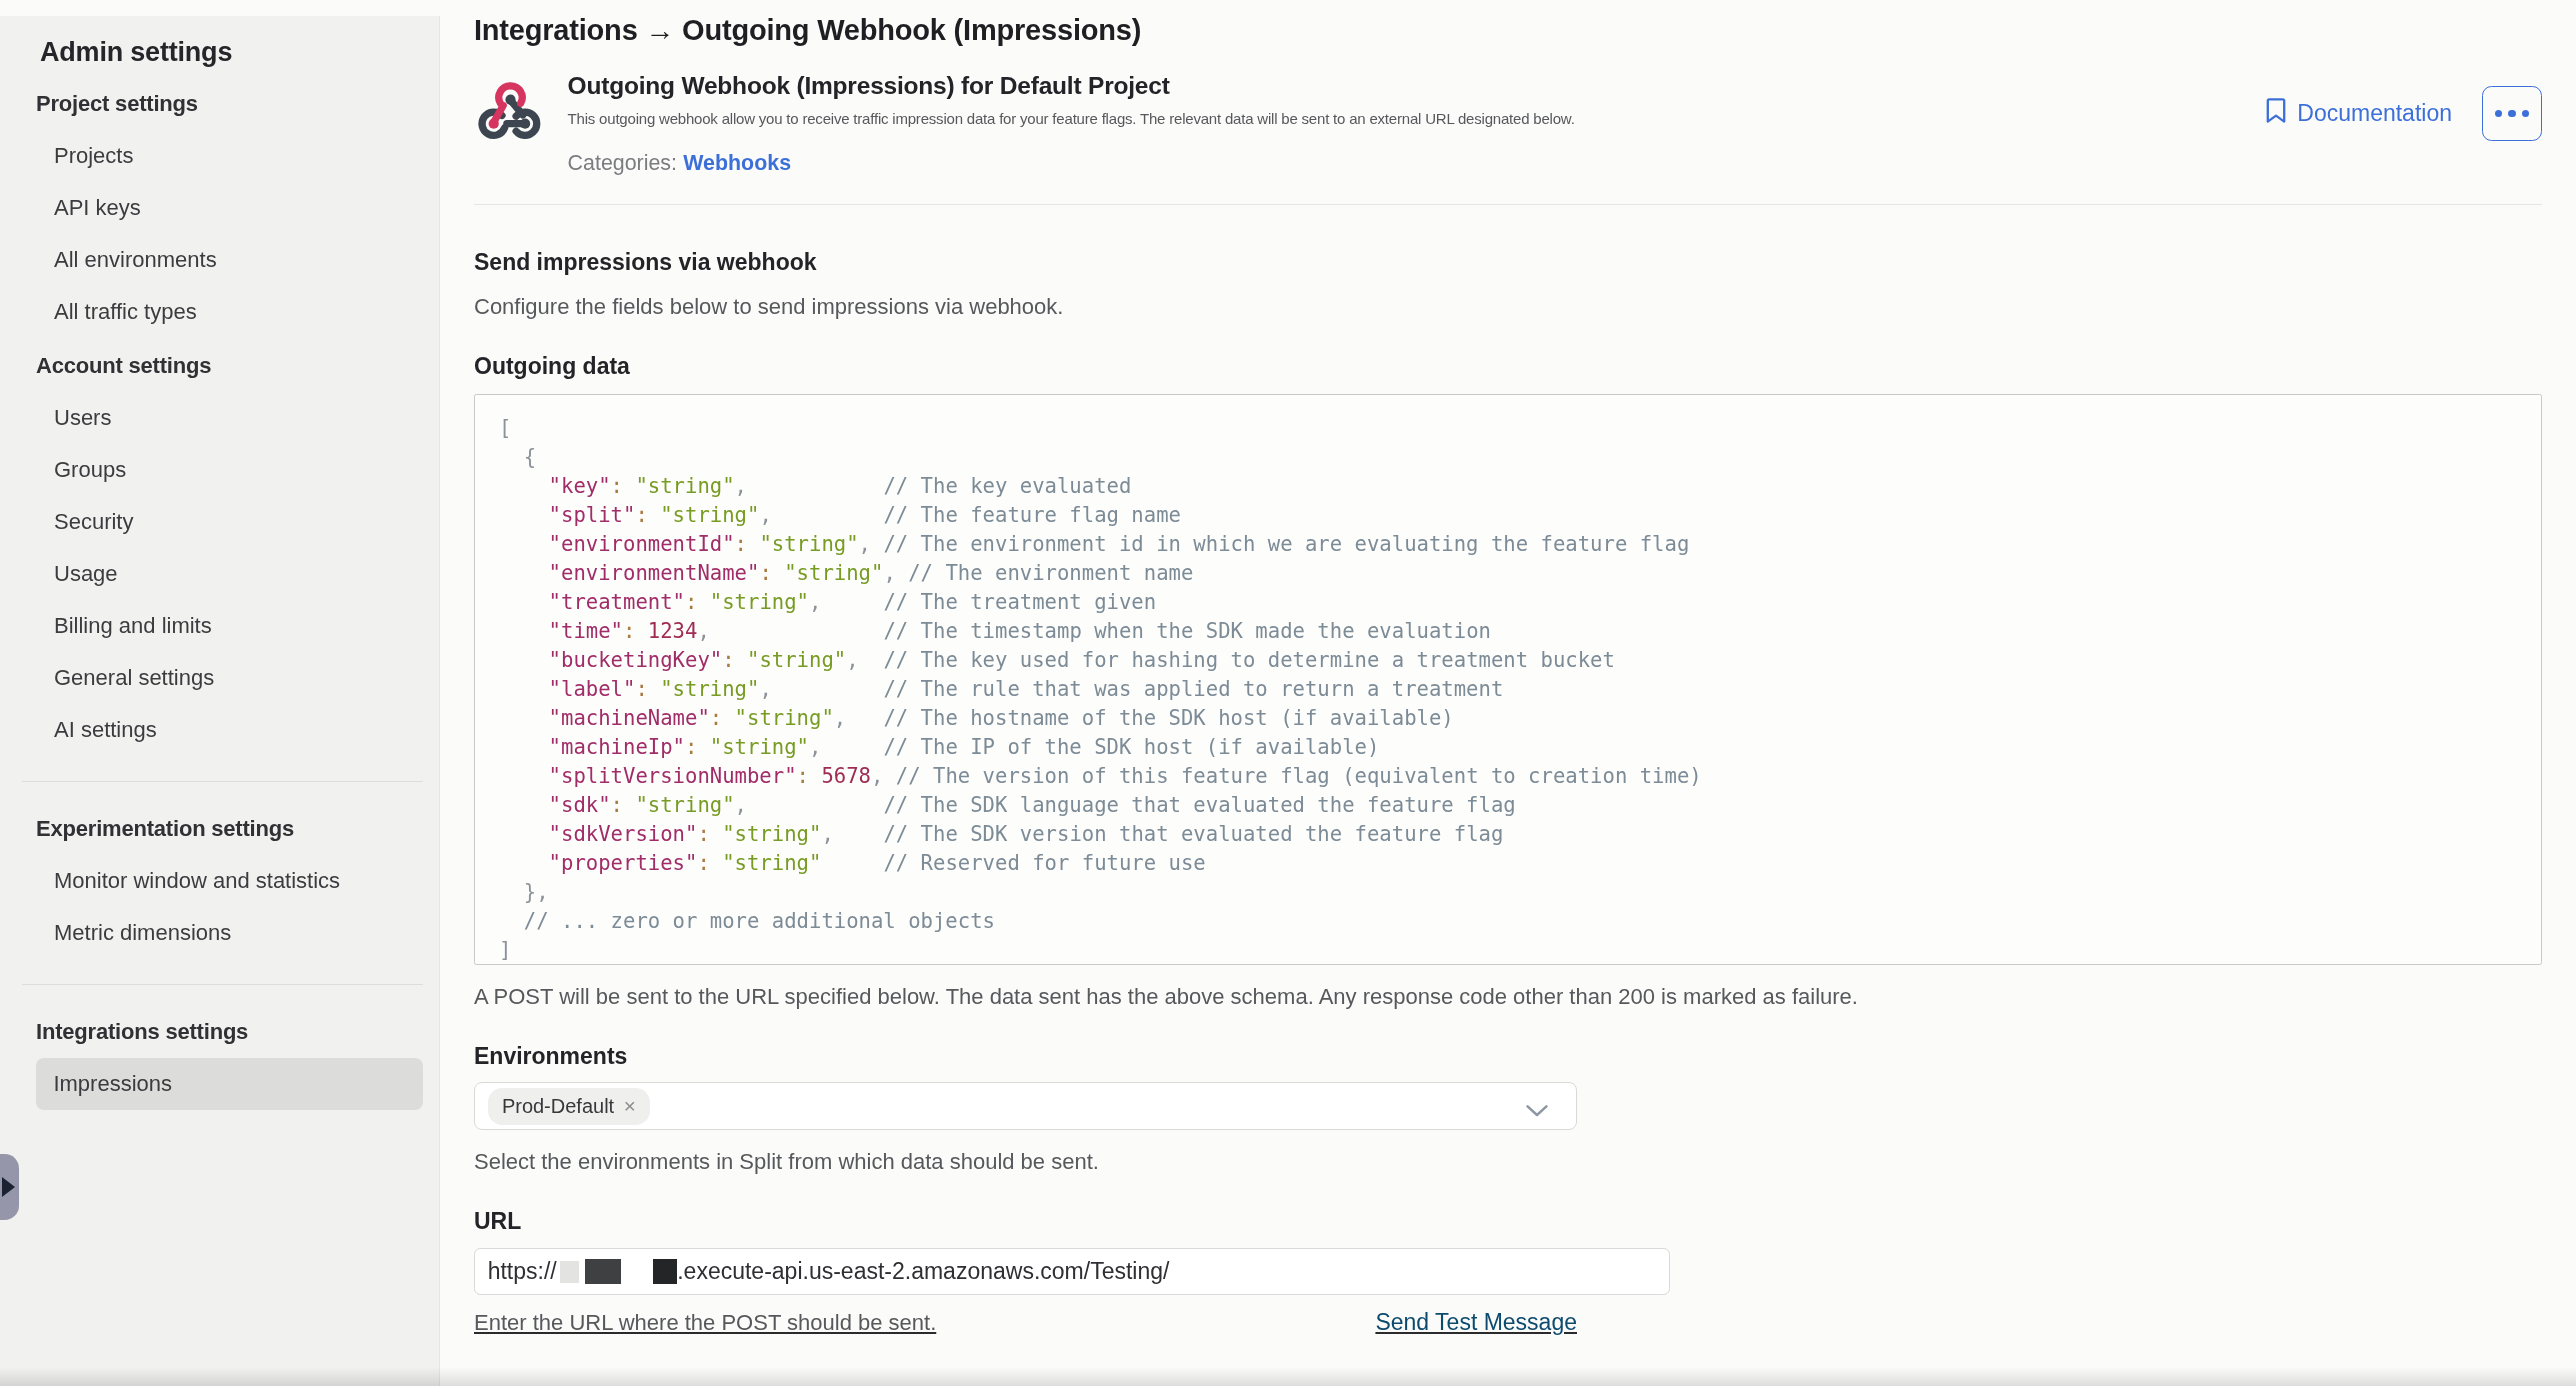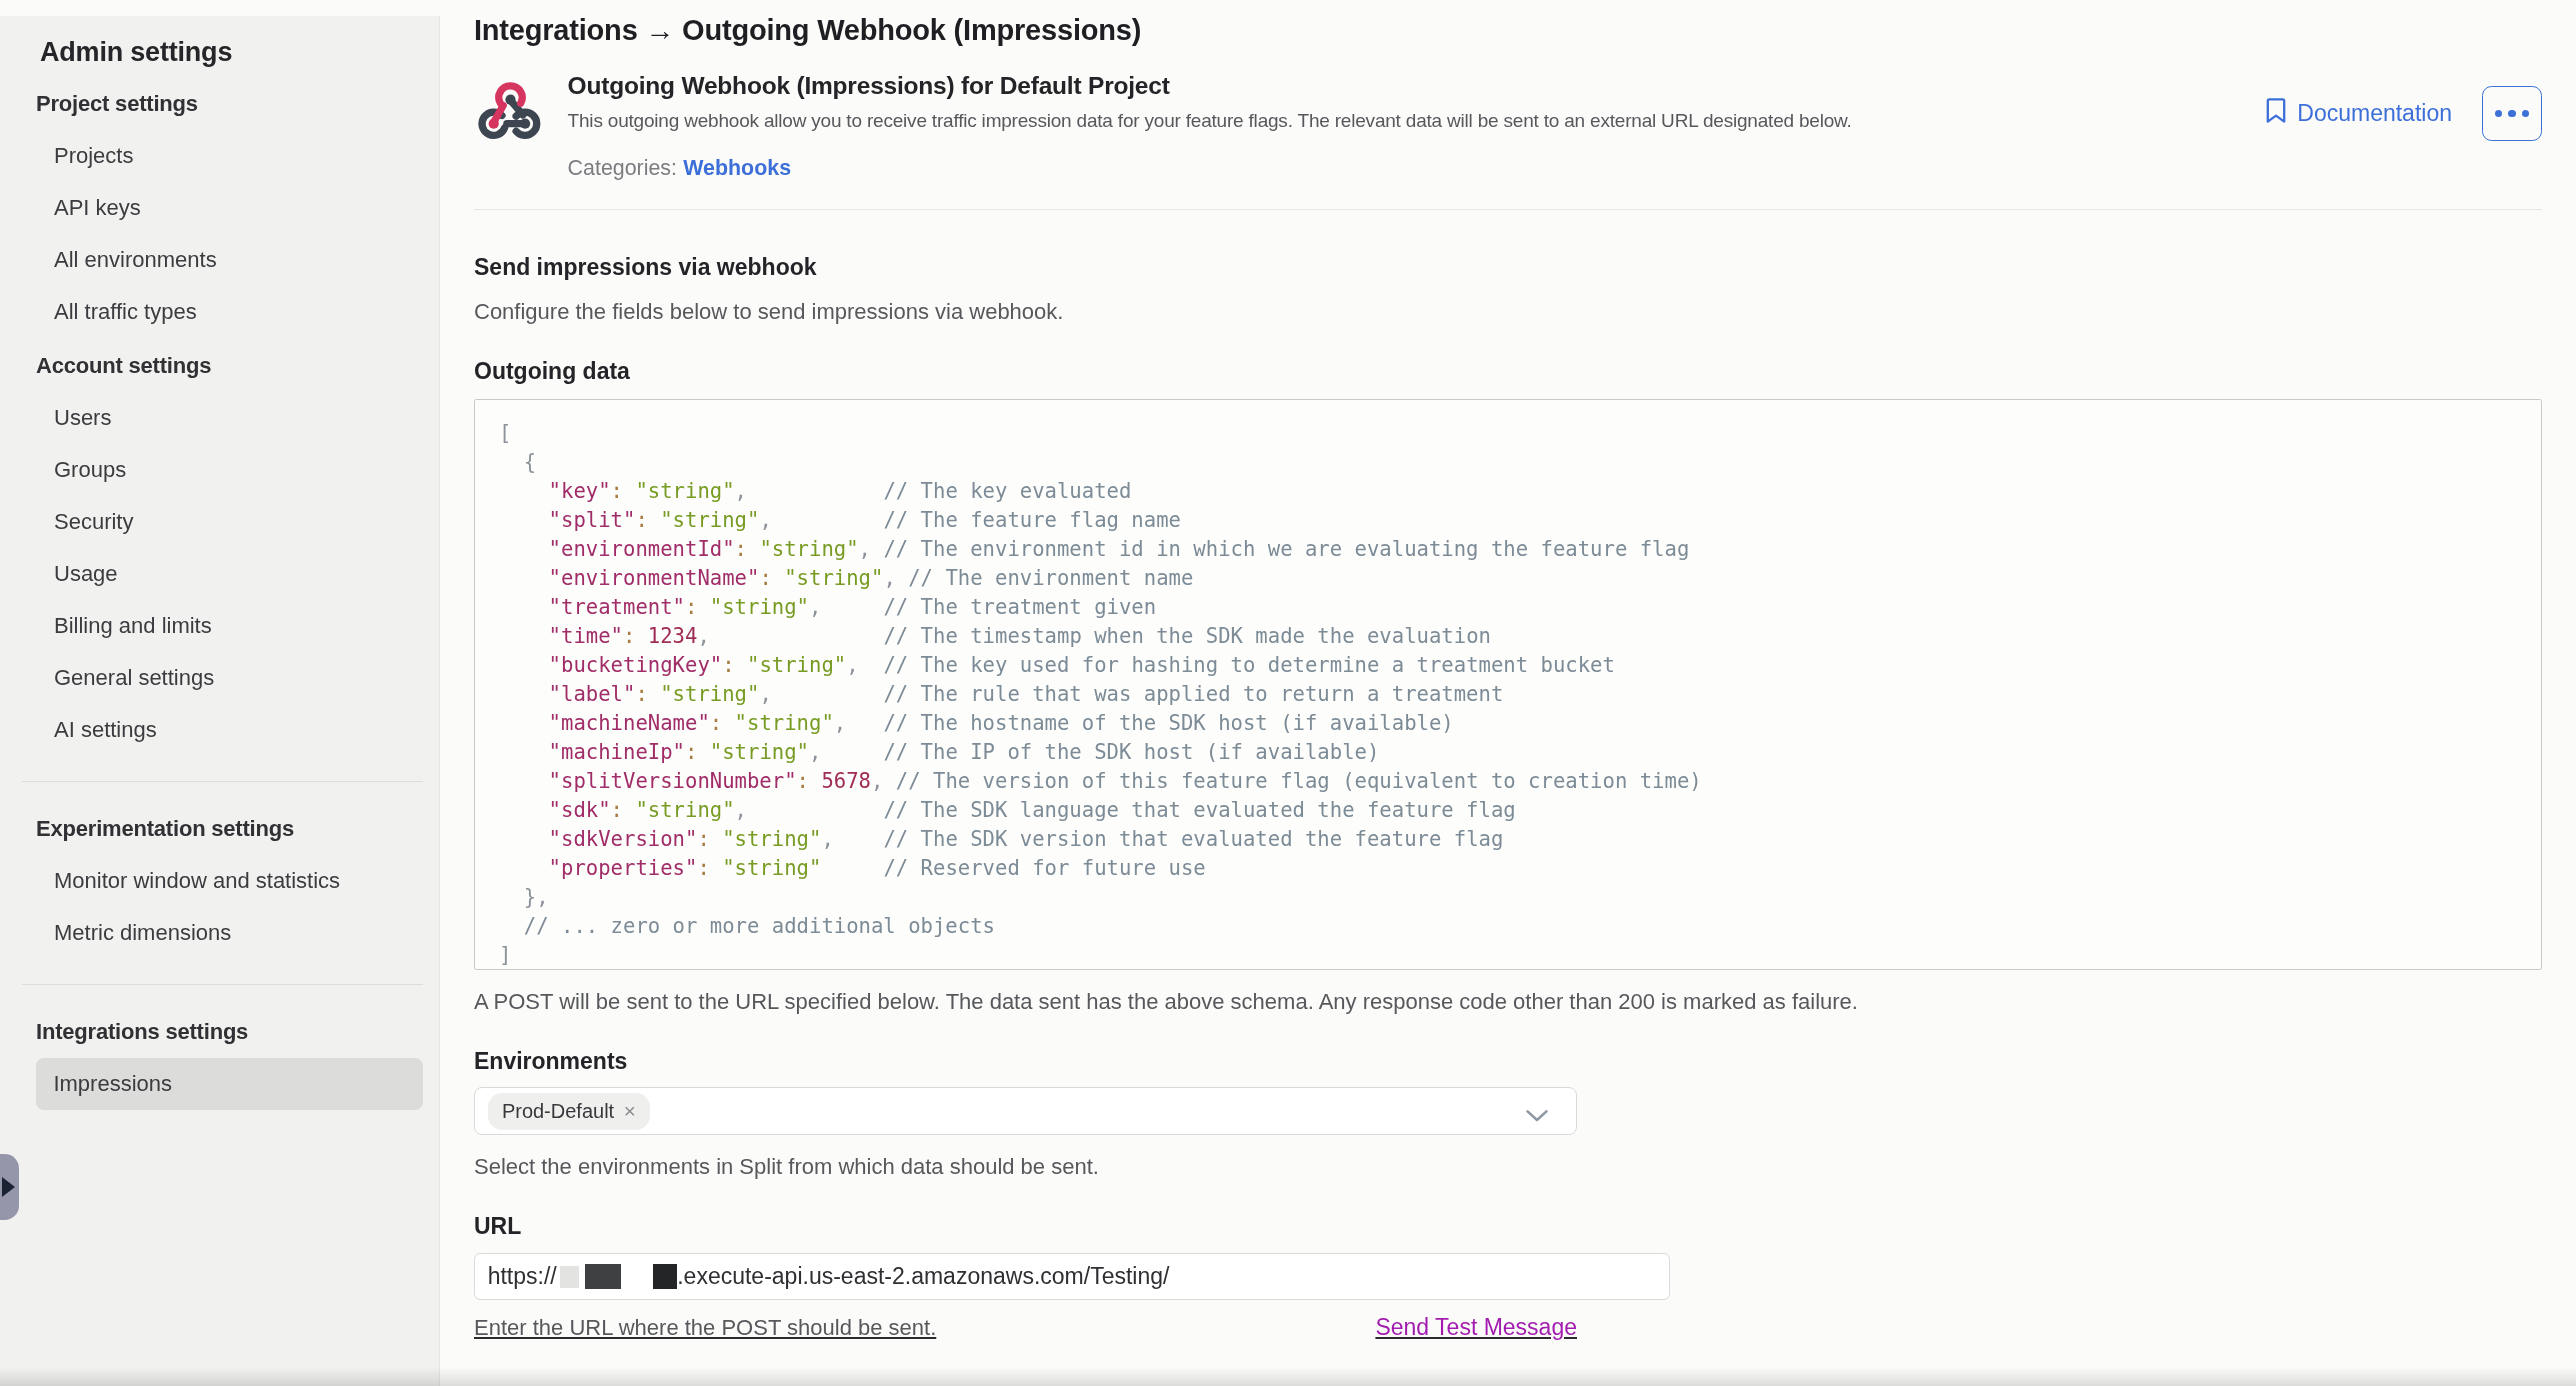--- a/index.html
+++ b/index.html
@@ -70,21 +70,21 @@
   .breadcrumb {
     margin-top: 14.2px;
     font-size: 29px; font-weight: 700; color: #1f1f23;
     letter-spacing: -0.2px;
   }
   .app-header { display: flex; align-items: flex-start; margin-top: 25px; }
   .webhook-icon { flex: 0 0 73px; width: 73px; height: 73px; margin-top: 4.7px; }
   .app-info { flex: 1 1 auto; min-width: 0; margin-left: 20.6px; }
   .app-title { font-size: 24.5px; font-weight: 700; color: #242428; letter-spacing: -0.2px; }
   .app-desc {
-    margin-top: 9.5px; font-size: 19px; color: #57585c;
+    margin-top: 9.5px; font-size: 15px; color: #57585c;
     letter-spacing: -0.2px; white-space: nowrap;
   }
   .app-categories { margin-top: 24px; font-size: 21.4px; color: #7b7c80; }
   .cat-link { color: #3d6fd9; font-weight: 700; text-decoration: none; margin-left: 6.3px; cursor: pointer; }
 
   .header-actions { flex: 0 0 auto; display: flex; align-items: center; gap: 30px; margin-top: 14.2px; }
   .doc-link {
     display: flex; align-items: center; gap: 9.5px;
     color: #3d6fd9; font-size: 23px; text-decoration: none; cursor: pointer;
     white-space: nowrap;
@@ -158,21 +158,21 @@
   }
   .redact { display: inline-block; vertical-align: middle; }
   .redact.r1 { width: 19px; height: 22px; background: #e3e3e2; margin-left: 3.2px; }
   .redact.r2 { width: 36px; height: 25px; background: #3f4042; margin-left: 6.3px; }
   .redact.r3 { width: 24px; height: 25px; background: #242527; margin-left: 32px; }
 
   .url-row {
     width: 1103px; margin-top: 14px;
     display: flex; align-items: center; justify-content: space-between; text-decoration: underline;
   }
-  .send-test { color: #a21caf; font-size: 23px; text-decoration: none; cursor: pointer; }
+  .send-test { color: #0c4a6e; font-size: 23px; text-decoration: none; cursor: pointer; }
 
   .bottom-fade {
     position: absolute; left: 0; right: 0; bottom: 0; height: 19px;
     background: linear-gradient(to bottom, rgba(0,0,0,0), rgba(0,0,0,0.12));
     pointer-events: none; z-index: 9;
   }
 </style>
 </head>
 <body>
 

